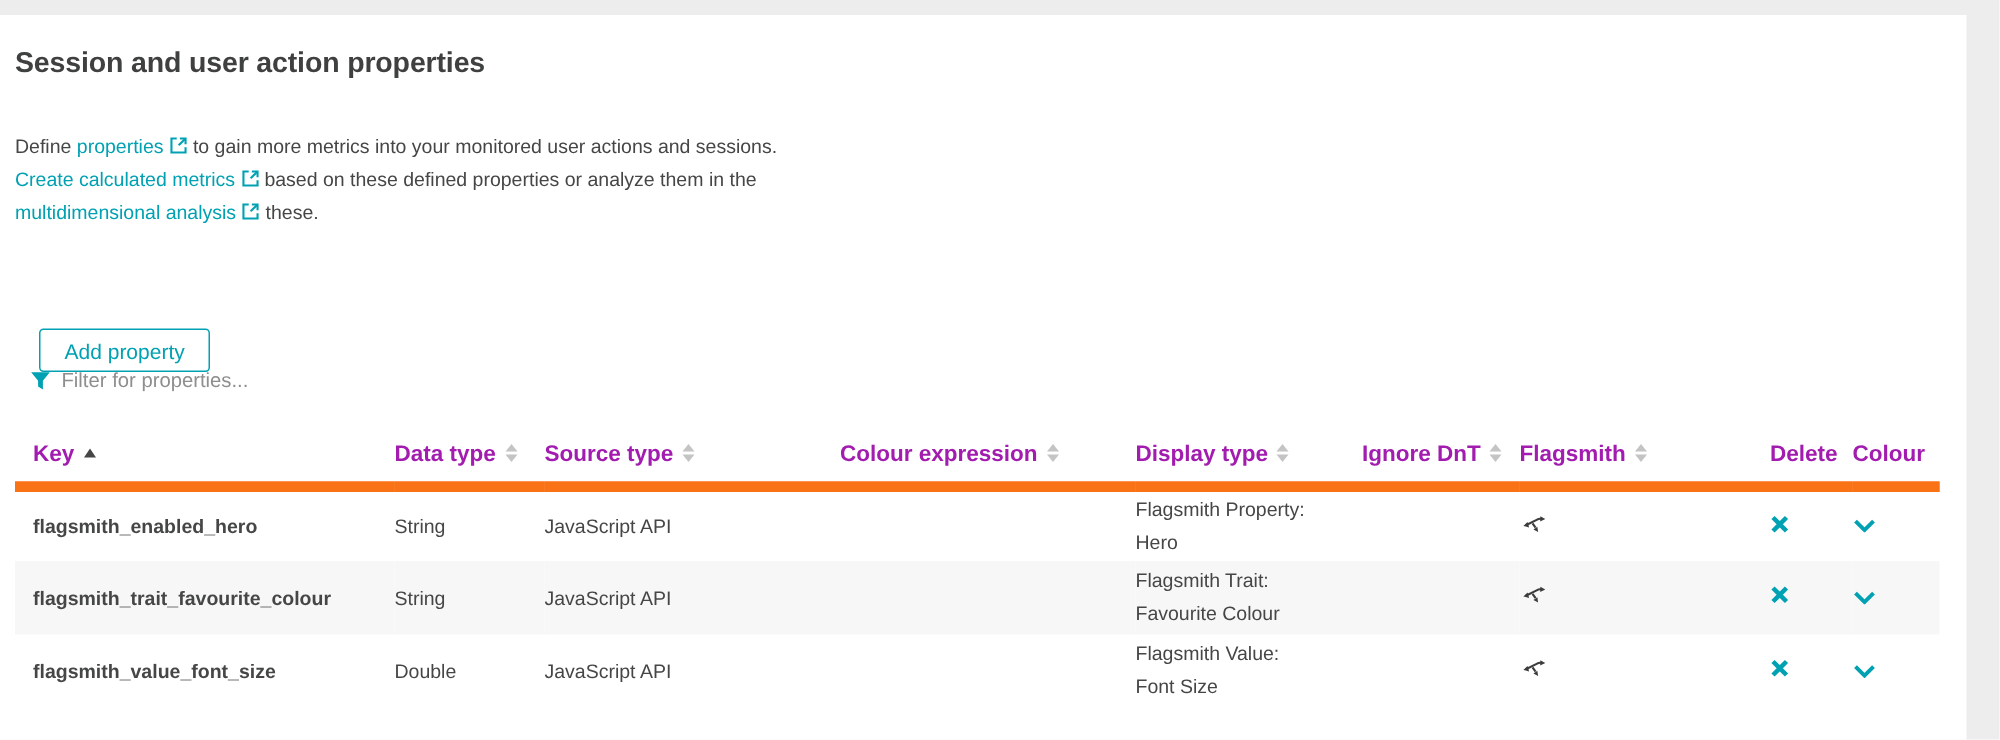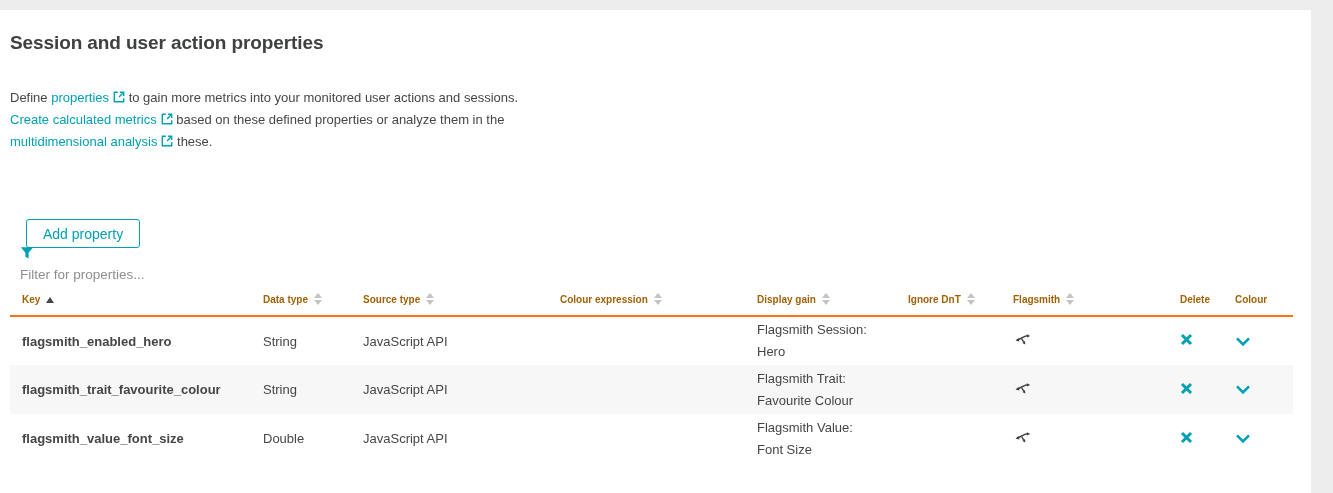--- a/index.html
+++ b/index.html
@@ -34,36 +34,36 @@
     position: absolute; left: 26px; top: 177px;
     height: 29px; padding: 0 16px;
     background: #ffffff;
     border: 1px solid #00a1b2; border-radius: 3px;
     color: #00a1b2; font-size: 14px; font-family: inherit;
     cursor: pointer;
     margin-top: 32px;
   }
   .filter-bar {
     position: absolute; left: 20px; top: 236px;
-    display: flex; align-items: flex-start; gap: 7px; flex-direction: column;
+    display: flex; align-items: flex-end; gap: 7px;
   }
   .filter-bar input {
     border: none; outline: none; background: transparent;
     font-size: 13.5px; font-family: inherit; color: #454646;
     width: 300px; padding: 0;
   }
   .filter-bar input::placeholder { color: #8e8e8e; opacity: 1; }
   .table-wrap { position: absolute; left: 10px; top: 275px; width: 1283px; }
   table.props {
     border-collapse: collapse; table-layout: fixed; width: 1283px;
     font-size: 13px; color: #454646;
   }
   table.props th {
-    text-align: left; font-size: 10px; font-weight: 700; color: #a16207;
-    padding: 9px 4px 10px 0; border-bottom: 2px solid #f97316;
+    text-align: left; font-size: 15px; font-weight: 700; color: #a21caf;
+    padding: 9px 4px 10px 0; border-bottom: 7px solid #f97316;
     white-space: nowrap; overflow: hidden;
   }
   table.props th.first, table.props td.first { padding-left: 12px; }
   table.props th.center, table.props td.center { text-align: left; }
   table.props td {
     height: 49px; vertical-align: middle; padding: 0 4px 0 0;
   }
   table.props tr.zebra td { background: #f7f7f7; }
   td.key-cell { font-weight: 700; }
   .dn-inner { width: 125px; line-height: 22px; }
@@ -130,35 +130,35 @@
           <col style="width:167px">
             <col style="width:55px">
             <col style="width:58px">
         </colgroup>
         <thead>
             <tr>
               <th class="first"><span>Key</span><span class="sort-asc"></span></th>
               <th><span>Data type</span><span class="sort-both"><i class="u"></i><i class="d"></i></span></th>
               <th><span>Source type</span><span class="sort-both"><i class="u"></i><i class="d"></i></span></th>
               <th><span>Colour expression</span><span class="sort-both"><i class="u"></i><i class="d"></i></span></th>
-              <th><span>Display gain</span><span class="sort-both"><i class="u"></i><i class="d"></i></span></th>
+              <th><span>Display type</span><span class="sort-both"><i class="u"></i><i class="d"></i></span></th>
               <th><span>Ignore DnT</span><span class="sort-both"><i class="u"></i><i class="d"></i></span></th>
               <th><span>Flagsmith</span><span class="sort-both"><i class="u"></i><i class="d"></i></span></th>
               <th class="center"><span>Delete</span></th>
               <th class="center"><span>Colour</span></th>
             </tr>
           </thead>
         <tbody>
             <tr>
               <td class="first key-cell">flagsmith_enabled_hero</td>
               <td>String</td>
               <td>JavaScript API</td>
               <td></td>
               <td>
-                <div class="dn-inner">Flagsmith Session: Hero</div>
+                <div class="dn-inner">Flagsmith Property: Hero</div>
               </td>
               <td></td>
               <td class="prop-cell"><span style="line-height: 0;"><svg width="18" height="15" viewBox="0 0 18 15">
                     <path d="M4.6 8 L11.4 4.6 Q13.4 3.4 15 4.1" fill="none" stroke="#3c3c3c" stroke-width="1.4"></path>
                     <path d="M6.4 9.6 L2.6 8.6 L5.4 6.0 Z" fill="#3c3c3c"></path>
                     <path d="M13.9 2.2 L17.2 4.0 L13.8 5.6 Z" fill="#3c3c3c"></path>
                     <path d="M8.7 6.9 L10.7 9.8" stroke="#3c3c3c" stroke-width="1.4"></path>
                     <path d="M9.3 11.0 L12.4 12.6 L11.9 9.1 Z" fill="#3c3c3c"></path>
                   </svg></span></td>
               <td class="center"><span class="icon-btn"><svg width="13" height="13" viewBox="0 0 13 13">

